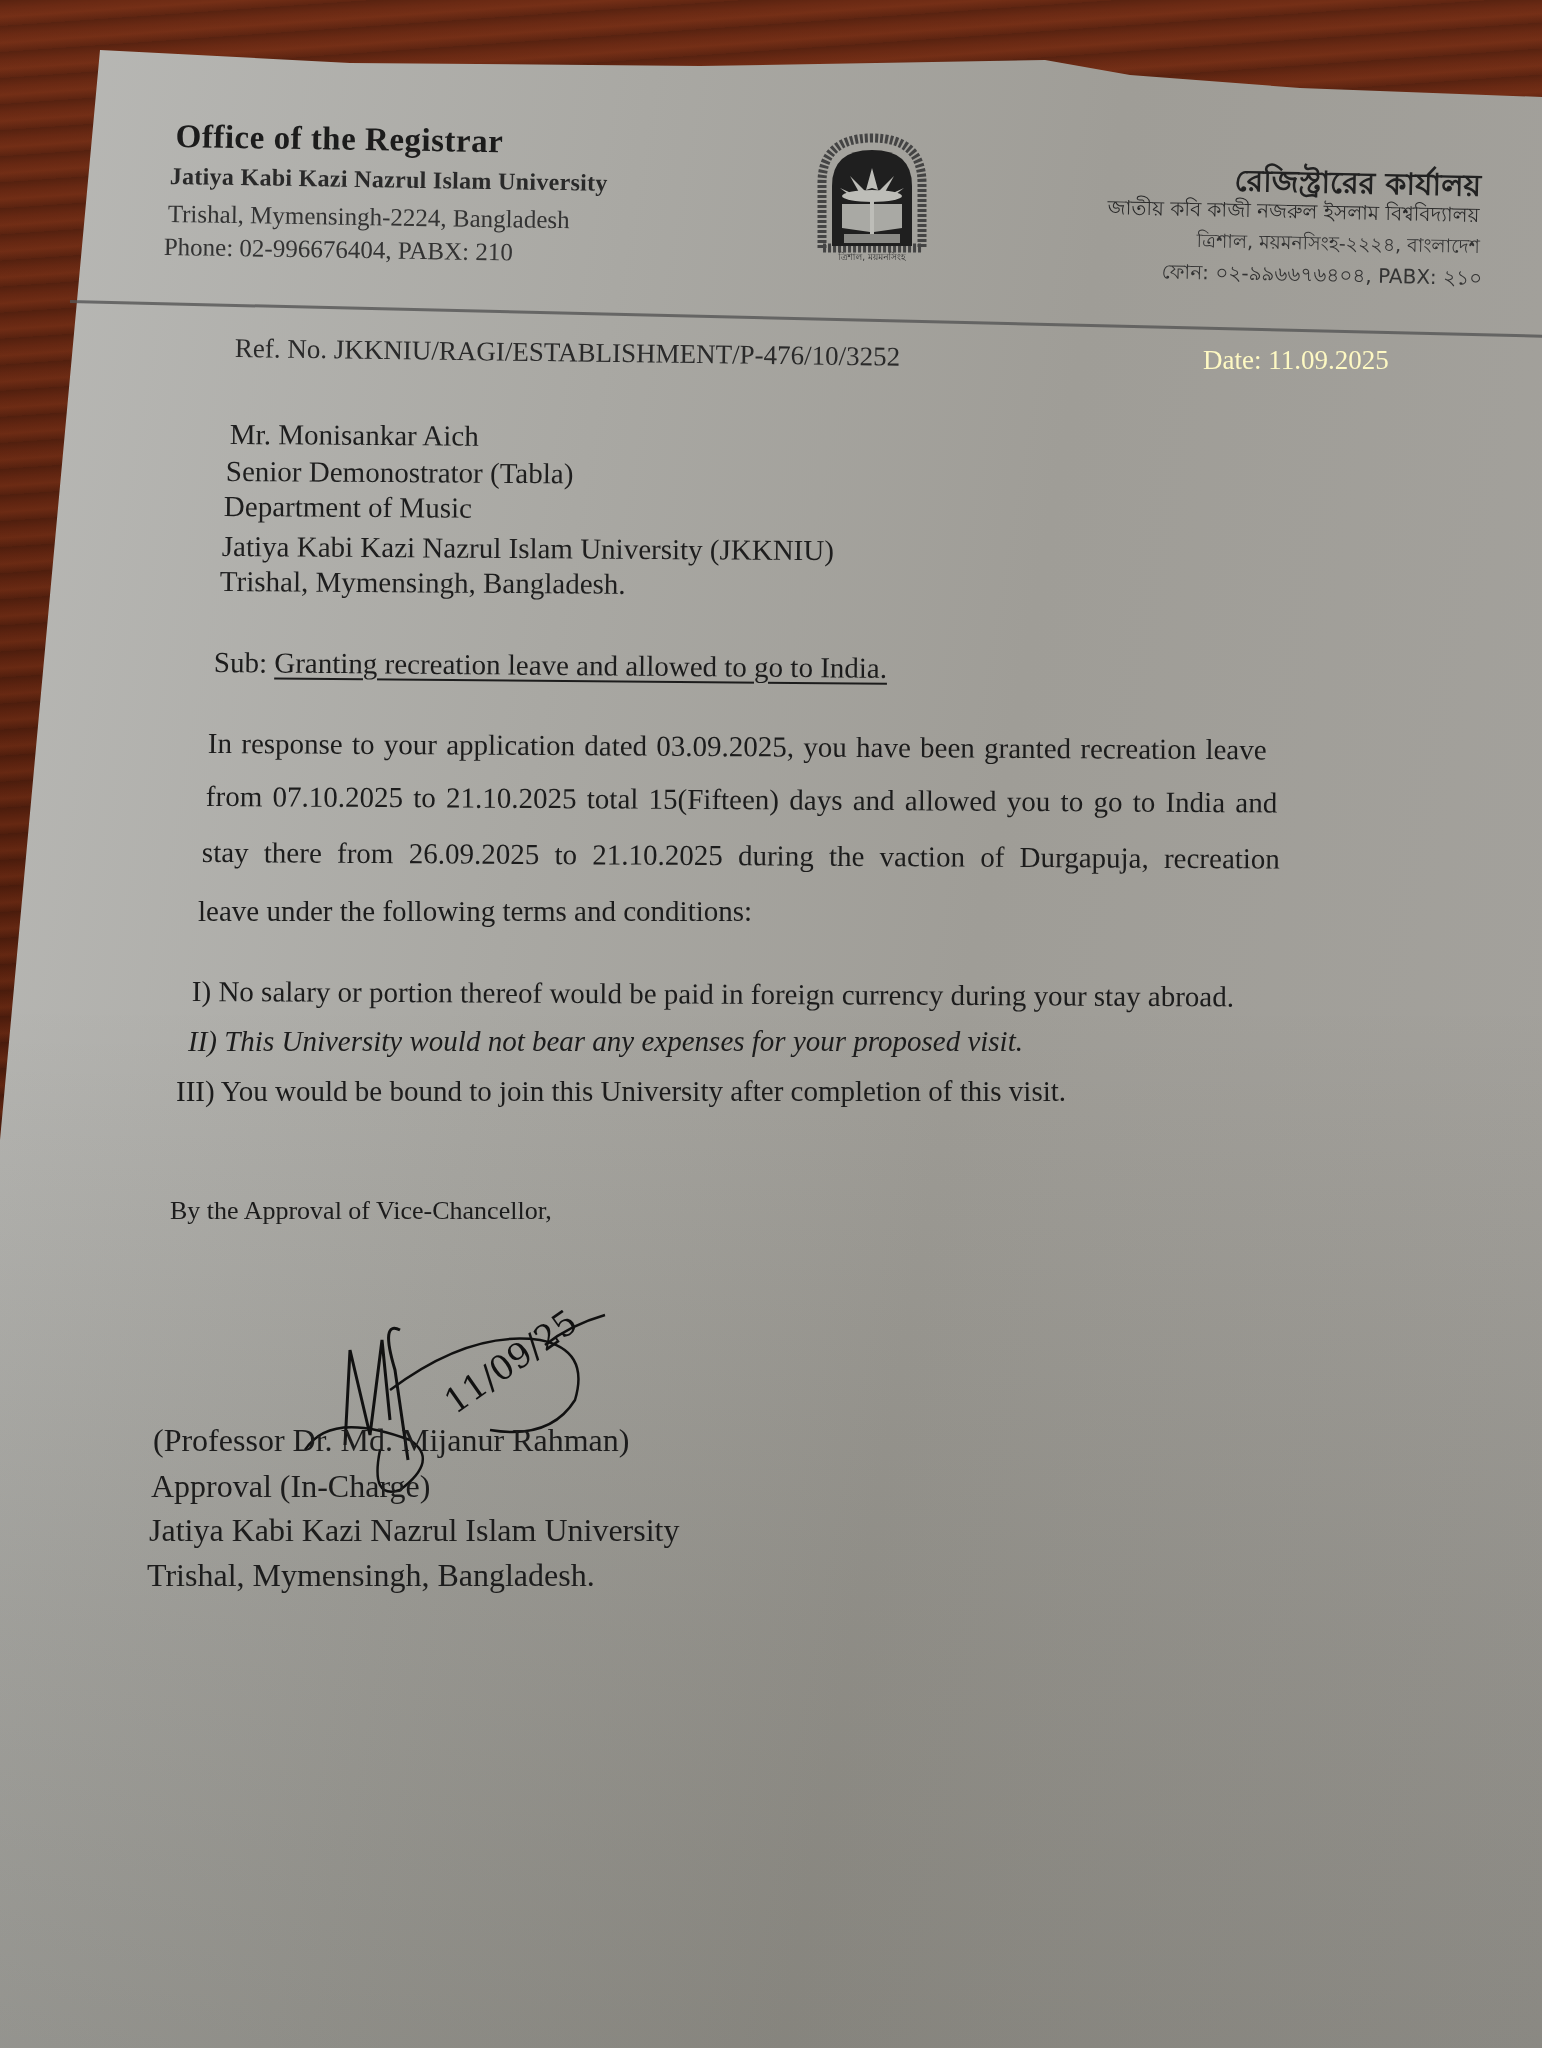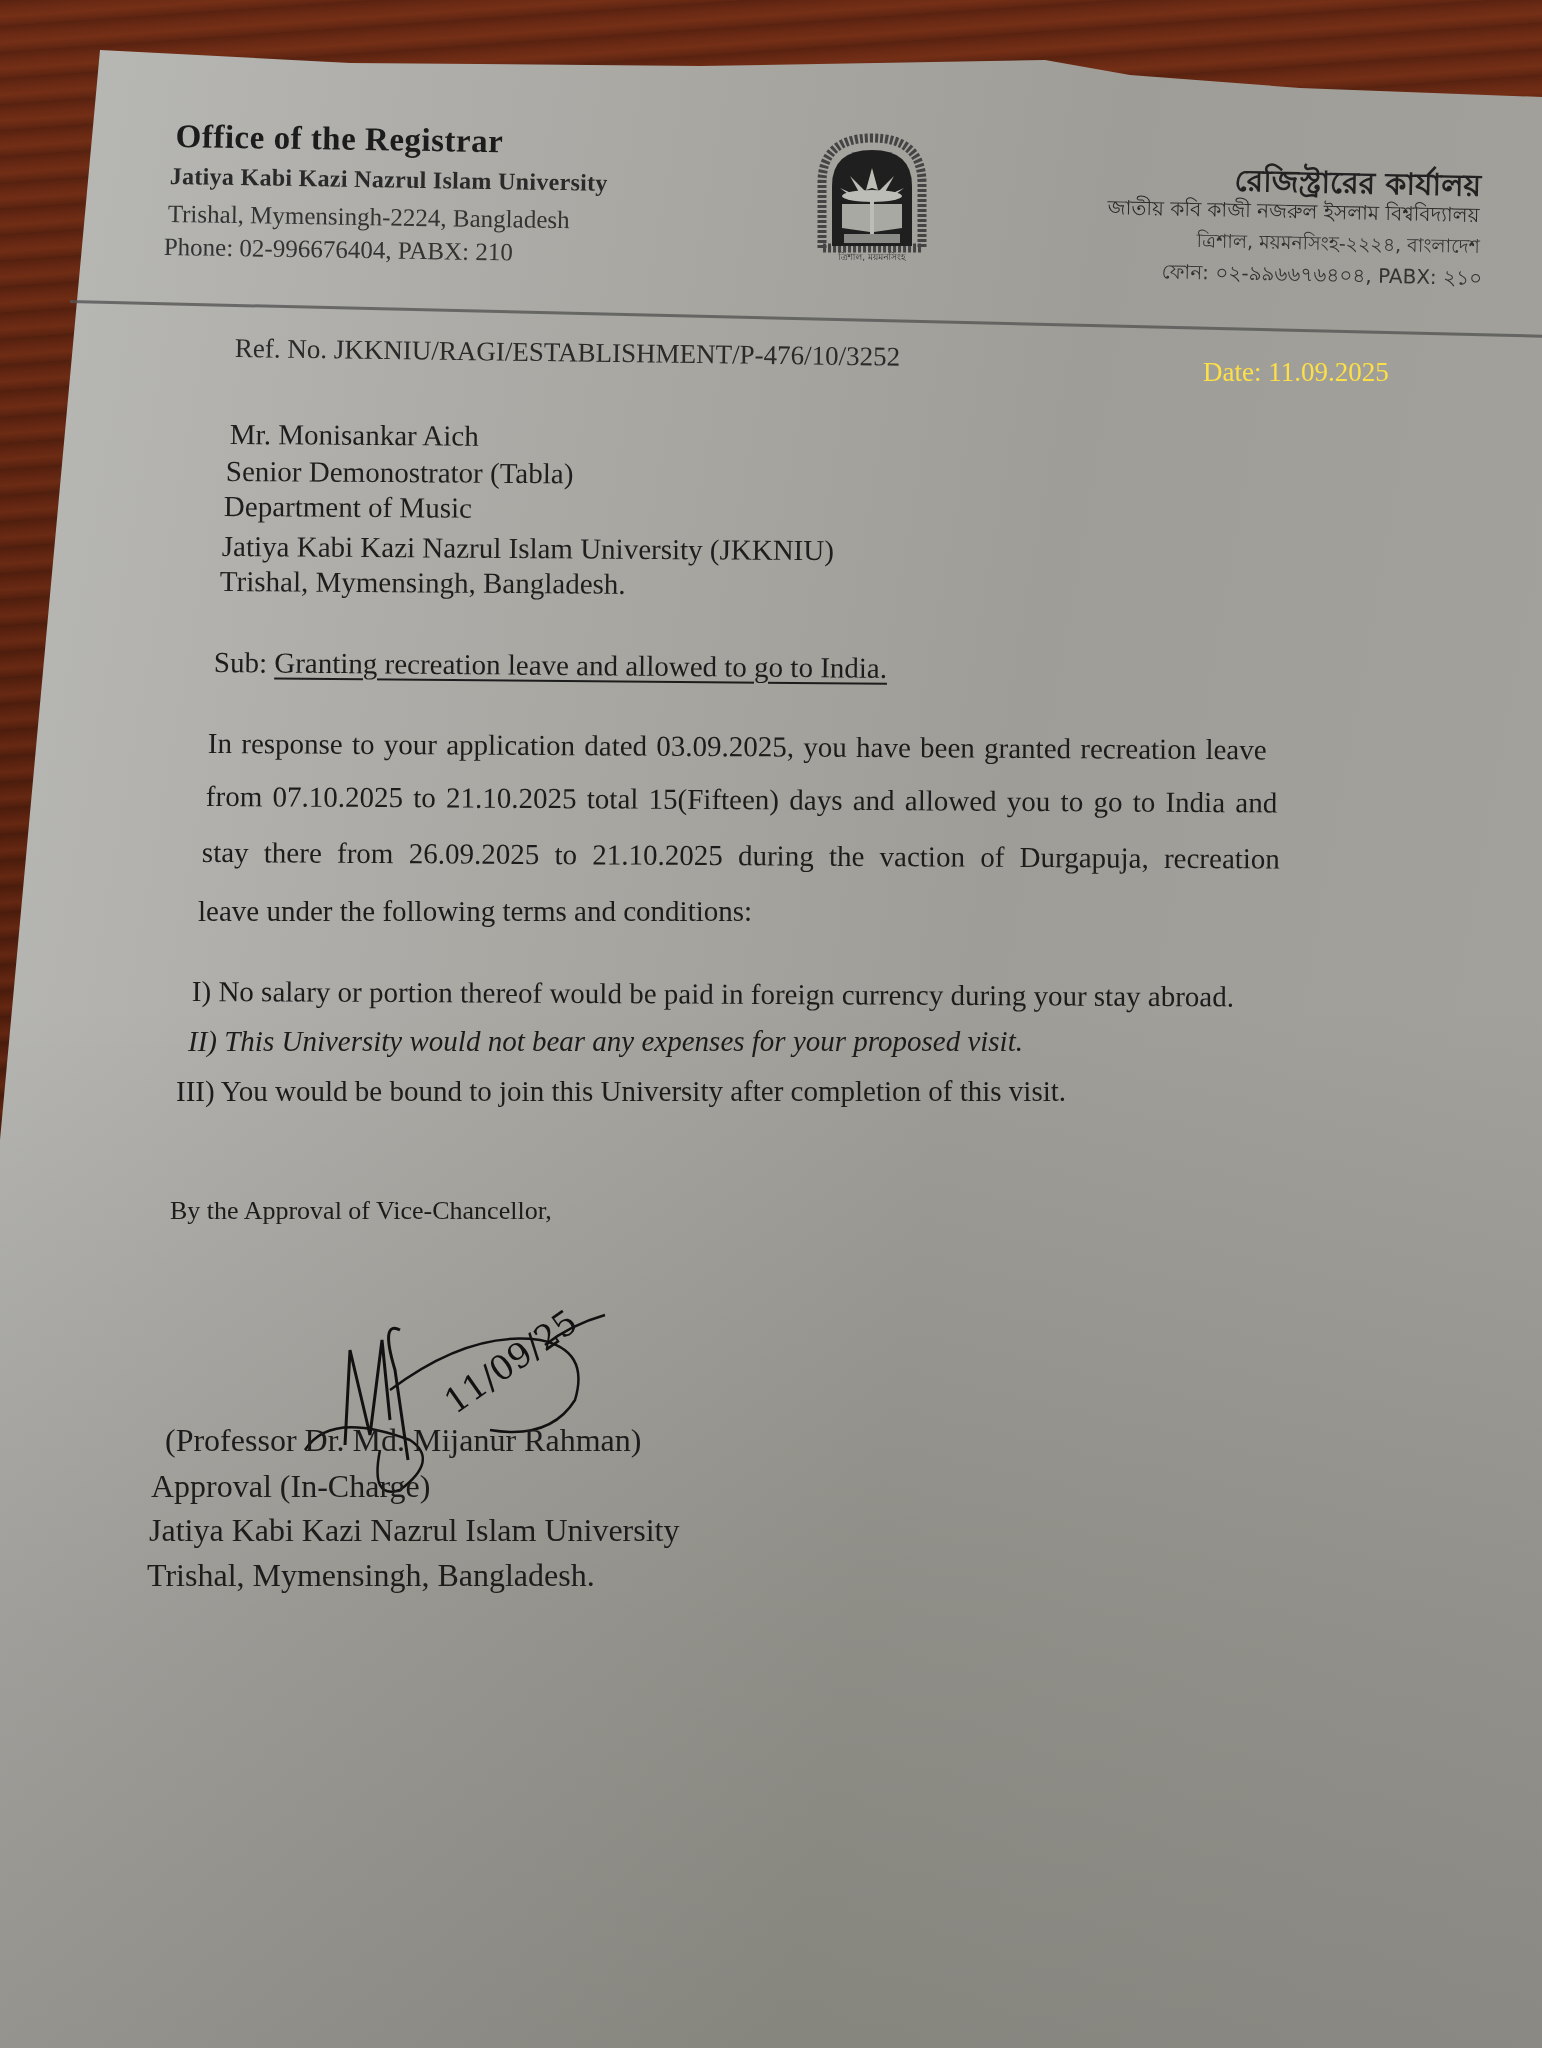--- a/index.html
+++ b/index.html
@@ -31,21 +31,21 @@
   .hdr-addr { left:168px; top:200px; font-size:25px; transform:rotate(0.9deg); transform-origin:left top; color:#333;}
   .hdr-phone { left:164px; top:233px; font-size:25px; transform:rotate(0.9deg); transform-origin:left top; color:#333;}
   .bn { font-family: "DejaVu Sans", sans-serif; }
   .bn-title { right:60px; top:162px; font-size:30px; font-weight:bold; transform:rotate(1.2deg); transform-origin:right top; color:#222;}
   .bn-univ { right:62px; top:200px; font-size:20px; transform:rotate(1.2deg); transform-origin:right top; color:#2a2a2a;}
   .bn-addr { right:62px; top:232px; font-size:19px; transform:rotate(1.2deg); transform-origin:right top; color:#333;}
   .bn-phone { right:60px; top:263px; font-size:20px; transform:rotate(1.2deg); transform-origin:right top; color:#333;}
   .logo { position:absolute; left:800px; top:128px; width:145px; height:140px; }
   .rule { position:absolute; left:70px; top:300px; width:1480px; height:3px; background:#555; transform:rotate(1.35deg); transform-origin:left center; opacity:0.8; }
   .ref { left:235px; top:333px; font-size:27px; transform:rotate(0.75deg); transform-origin:left top; color:#2a2a2a; }
-  .date { left:1203px; top:357px; font-size:27px; color:#fde047; }
+  .date { left:1203px; top:345px; font-size:27px; color:#fef9c3; }
   .addr { font-size:29px; color:#1e1e1e; }
   .sub { left:214px; top:646px; font-size:29px; transform:rotate(0.5deg); transform-origin:left top; }
   .sub-u { text-decoration: underline; text-underline-offset:5px; }
   .para { font-size:29px; transform-origin:left top; }
   .cond { font-size:29px; transform-origin:left top; }
   .approval { left:170px; top:1196px; font-size:26px; }
   .sig-line { font-size:32px; }
   .sig { position:absolute; left:290px; top:1310px; width:330px; height:200px; }
 </style>
 </head>
@@ -116,16 +116,16 @@
   <svg width="330" height="200" viewBox="0 0 330 200">
     <path d="M55 135 L60 40 L80 125 L92 30 L100 110" fill="none" stroke="#111" stroke-width="3"></path>
     <path d="M110 20 Q90 10 105 60 L118 150" fill="none" stroke="#111" stroke-width="3"></path>
     <path d="M15 140 Q40 100 120 130 Q150 150 110 180 Q80 190 90 140" fill="none" stroke="#111" stroke-width="2.5"></path>
     <path d="M100 80 Q180 20 250 30 Q300 40 285 90 Q260 130 200 120" fill="none" stroke="#111" stroke-width="2.5"></path>
     <path d="M255 35 Q280 15 315 5" fill="none" stroke="#111" stroke-width="2.5"></path>
     <text x="165" y="105" font-size="34" fill="#111" font-family="DejaVu Serif, serif" transform="rotate(-35 165 105)">11/09/25</text>
   </svg>
 </div>
 
-<div class="abs sig-line" style="left:165px; top:1422px;">(Professor Dr. Md. Mijanur Rahman)</div>
+<div class="abs sig-line" style="left:153px; top:1422px;">(Professor Dr. Md. Mijanur Rahman)</div>
 <div class="abs sig-line" style="left:151px; top:1468px;">Approval (In-Charge)</div>
 <div class="abs sig-line" style="left:149px; top:1512px;">Jatiya Kabi Kazi Nazrul Islam University</div>
 <div class="abs sig-line" style="left:147px; top:1557px;">Trishal, Mymensingh, Bangladesh.</div>
 
 </body></html>

